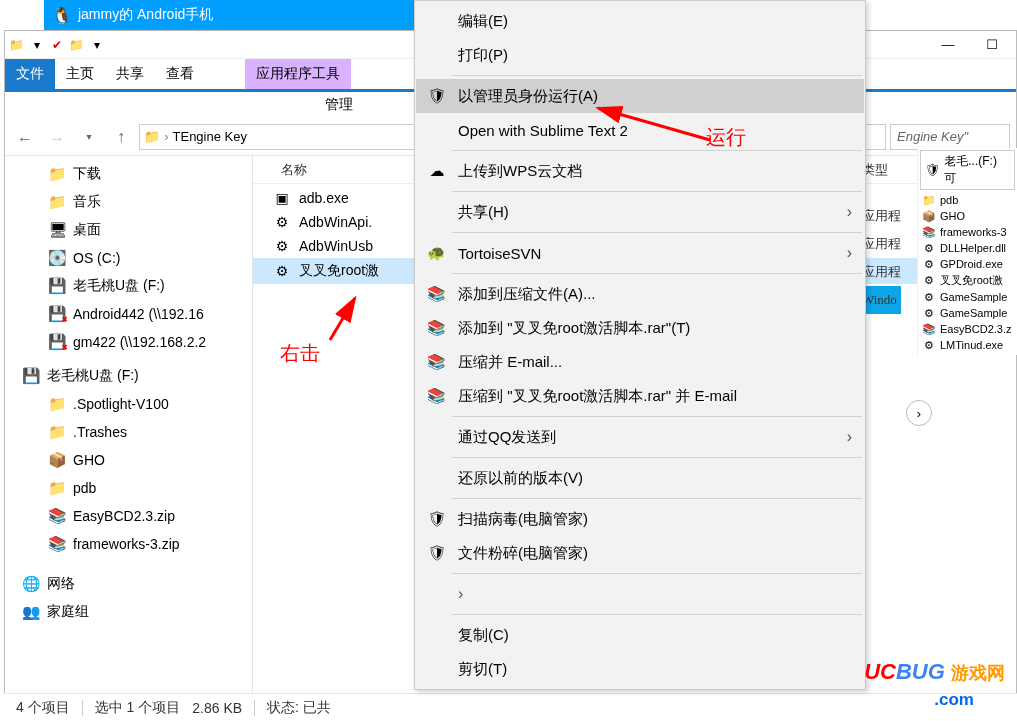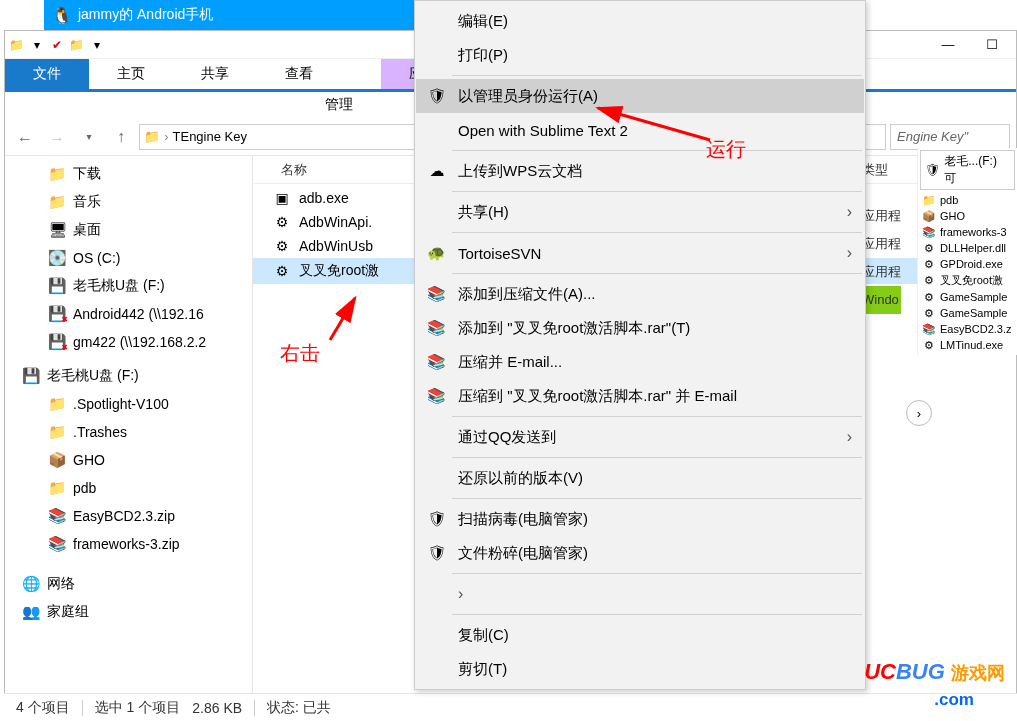--- a/index.html
+++ b/index.html
@@ -9,21 +9,21 @@
 .qq-bar .penguin { font-size: 16px; }
 
 .explorer { position: absolute; top: 30px; left: 4px; right: 0; bottom: 0; background: #fff; border: 1px solid #bbb; display: flex; flex-direction: column; }
 
 .titlebar { height: 28px; background: #fff; display: flex; align-items: center; padding: 0 4px; gap: 4px; border-bottom: 1px solid #eee; }
 .titlebar .ti { width: 16px; height: 16px; display: inline-flex; align-items: center; justify-content: center; font-size: 12px; }
 .titlebar .sp { flex: 1; }
 .titlebar .winbtn { width: 40px; height: 24px; display: flex; align-items: center; justify-content: center; cursor: pointer; }
 
 .ribbon-tabs { height: 30px; display: flex; align-items: flex-end; background: #fff; padding-left: 0; }
-.ribbon-tab { padding: 6px 28px; font-size: 14px; cursor: pointer; }
+.ribbon-tab { padding: 6px 11px; font-size: 14px; cursor: pointer; }
 .ribbon-tab.active { background: #1979ca; color: #fff; }
 .ribbon-tab.context { background: #d9b3ff; color: #000; }
 
 .ribbon-underline { height: 3px; background: #1979ca; }
 
 .address-row { height: 38px; display: flex; align-items: center; gap: 4px; padding: 0 6px; border-bottom: 1px solid #e5e5e5; }
 .navbtn { width: 28px; height: 28px; display: flex; align-items: center; justify-content: center; cursor: pointer; color: #666; font-size: 16px; }
 .address { flex: 1; height: 26px; border: 1px solid #ccc; display: flex; align-items: center; padding: 0 4px; gap: 4px; font-size: 13px; }
 .address .sep { color: #888; }
 .search-hint { width: 120px; height: 26px; border: 1px solid #ccc; display: flex; align-items: center; padding: 0 6px; color: #666; font-style: italic; }
@@ -220,21 +220,21 @@
   </div>
 
 </div>
 
 <div class="type-col">
   <div style="margin-bottom:18px">类型</div>
   <div id="typecol">
       <div>应用程</div>
       <div>应用程</div>
       <div>应用程</div>
-      <div style="background: #84cc16;">Windo</div>
+      <div style="background: #0ea5e9; font-family: Liberation Serif, serif;">Windo</div>
     </div>
 </div>
 
 <div class="context-menu" id="ctxmenu">
     <div class="menu-item">
       <span class="micon"></span>
       <span class="label">编辑(E)</span>
     </div>
     <div class="menu-item">
       <span class="micon"></span>
@@ -364,21 +364,21 @@
       <div class="preview-item">
         <span class="pi">⚙</span>
         <span>LMTinud.exe</span>
       </div>
     </div>
 </div>
 
 <div class="nav-circle">›</div>
 
 <div class="annotation" style="top:340px;left:280px">右击</div>
-<div class="annotation" style="top:136px;left:706px">运行</div>
+<div class="annotation" style="top:124px;left:706px">运行</div>
 
 <svg class="arrow-svg" style="top:290px;left:320px" width="50" height="60">
   <defs>
       <marker id="ah1" markerWidth="10" markerHeight="10" refX="8" refY="3" orient="auto">
         <path d="M0,0 L0,6 L9,3 z" fill="#ff0000"></path>
       </marker>
     </defs>
   <line x1="10" y1="50" x2="35" y2="8" stroke="#ff0000" stroke-width="3" marker-end="url(#ah1)"></line>
 </svg>
 <svg class="arrow-svg" style="top:100px;left:590px" width="130" height="50">

